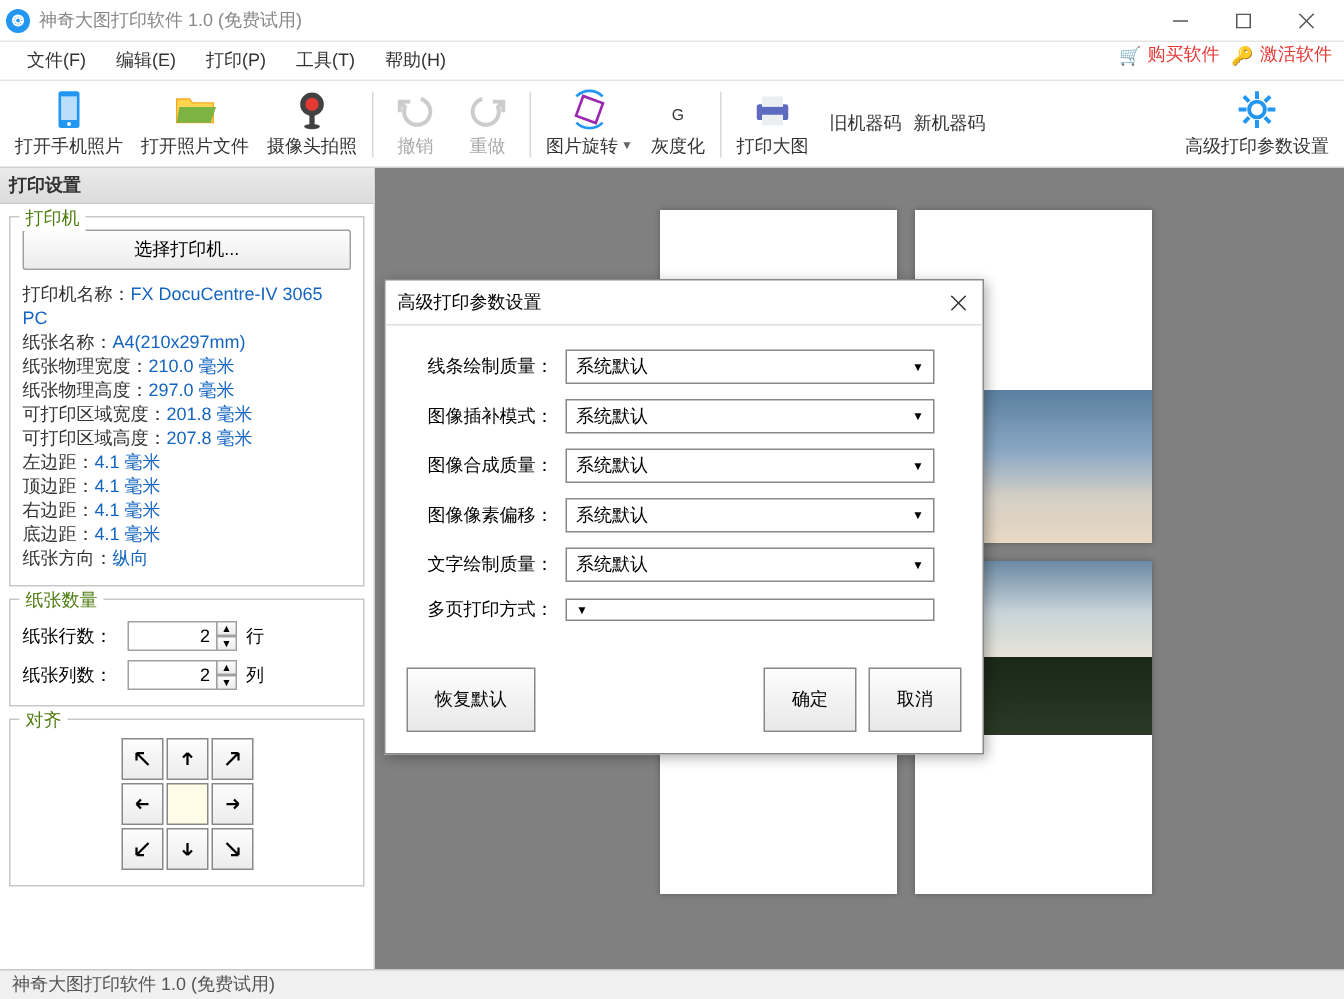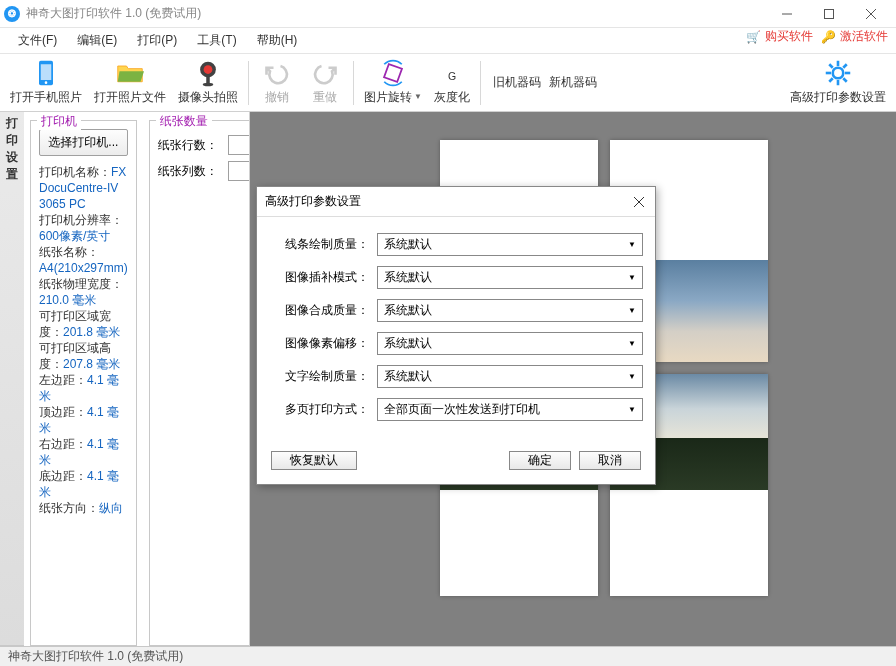--- a/index.html
+++ b/index.html
@@ -30,24 +30,24 @@
 .tb-btn .label { color: #333; margin-top: 2px; white-space: nowrap; }
 .tb-btn.disabled .label { color: #aaa; }
 .tb-btn .dd { font-size: 8px; color: #666; margin-left: 2px; }
 .tb-sep { width: 1px; height: 44px; background: #d8d8d8; margin: 0 4px; }
 .tb-text { display: flex; align-items: center; gap: 8px; padding: 0 8px; color: #333; }
 
 
 .main { display: flex; height: 534px; }
 
 
-.sidebar { width: 250px; background: #fff; border-right: 1px solid #d0d0d0; display: flex; flex-direction: row; overflow: hidden; }
+.sidebar { width: 250px; background: #fff; border-right: 1px solid #d0d0d0; display: flex; flex-direction: column; overflow: hidden; }
 .panel-title { background: linear-gradient(#eaeaea,#dcdcdc); padding: 3px 6px; font-weight: bold; color: #333; border-bottom: 1px solid #c8c8c8; }
 .group { border: 1px solid #c8c8c8; margin: 8px 6px 0 6px; padding: 8px 8px 10px 8px; position: relative; }
-.group .legend { position: absolute; top: -8px; left: 6px; background: #fff; padding: 0 4px; color: #a21caf; font-family: Liberation Serif, serif; }
+.group .legend { position: absolute; top: -8px; left: 6px; background: #fff; padding: 0 4px; color: #4d7c0f; font-family: Liberation Serif, serif; }
 .sel-printer-btn { width: 100%; padding: 4px; background: linear-gradient(#fdfdfd,#ececec); border: 1px solid #a0a0a0; border-radius: 2px; text-align: center; }
 .printer-info { margin-top: 8px; line-height: 16px; color: #333; }
 .printer-info .blue { color: #1565c0; }
 .number-row { display: flex; align-items: center; margin-top: 6px; }
 .number-row .lbl { width: 70px; }
 .number-row .num { width: 60px; border: 1px solid #a0a0a0; padding: 2px 4px; text-align: right; background: #fff; }
 .number-row .unit { margin-left: 6px; }
 .spinner { display: flex; flex-direction: column; margin-left: -1px; }
 .spinner div { width: 14px; height: 10px; border: 1px solid #a0a0a0; background: linear-gradient(#fdfdfd,#ececec); font-size: 7px; display: flex; align-items: center; justify-content: center; }
 
@@ -62,27 +62,27 @@
 .page { position: absolute; background: #fff; box-shadow: 0 0 4px rgba(0,0,0,0.3); }
 .page .photo { position: absolute; left: 0; right: 0; }
 .photo.sky { background: linear-gradient(#5a7fa0 0%, #8aa8c4 40%, #d4cfc6 70%, #e8d9c2 100%); }
 .photo.trees { background: linear-gradient(#6b8aa5 0%, #c9d4d9 30%, #e6e4d8 55%, #1a2818 55%, #2a3a25 100%); }
 
 
 .dialog { position: absolute; top: 186px; left: 256px; width: 400px; background: #fff; border: 1px solid #888; box-shadow: 2px 2px 8px rgba(0,0,0,0.3); z-index: 100; }
 .dlg-title { display: flex; align-items: center; padding: 6px 8px; border-bottom: 1px solid #ddd; }
 .dlg-title .t { flex: 1; font-weight: normal; }
 .dlg-close { width: 16px; height: 16px; display: flex; align-items: center; justify-content: center; }
-.dlg-body { padding: 16px 12px 12px 20px; }
+.dlg-body { padding: 16px 32px 12px 20px; }
 .dlg-row { display: flex; align-items: center; margin-bottom: 10px; }
 .dlg-row .lbl { width: 100px; text-align: right; padding-right: 8px; }
 .dlg-row .sel { flex: 1; border: 1px solid #888; padding: 2px 6px; display: flex; justify-content: space-between; align-items: center; background: #fff; text-align: center; }
 .dlg-row .sel .arr { font-size: 8px; }
 .dlg-footer { display: flex; padding: 8px 14px 14px 14px; gap: 8px; }
-.dlg-btn { padding: 0 18px; border: 1px solid #888; background: linear-gradient(#fdfdfd,#e8e8e8); }
+.dlg-btn { padding: 12px 18px; border: 1px solid #888; background: linear-gradient(#fdfdfd,#e8e8e8); }
 .dlg-footer .sp { flex: 1; }
 
 
 .statusbar { position: absolute; bottom: 0; left: 0; right: 0; height: 20px; background: #f0f0f0; border-top: 1px solid #c8c8c8; display: flex; align-items: center; padding: 0 8px; color: #555; }
 </style>
 </head>
 <body>
 
 <div class="titlebar">
   <div class="app-icon">❂</div>
@@ -188,20 +188,30 @@
   </div>
   <div class="tb-btn">
     <div class="icon">
         <svg viewBox="0 0 32 32">
           <text x="16" y="24" font-size="24" text-anchor="middle" fill="#333" font-family="serif">G</text>
         </svg>
       </div>
     <div class="label">灰度化</div>
   </div>
   <div class="tb-sep"></div>
+  <div class="tb-btn">
+    <div class="icon">
+        <svg viewBox="0 0 32 32">
+          <rect x="4" y="12" width="24" height="12" rx="2" fill="#5c6bc0"></rect>
+          <rect x="8" y="6" width="16" height="8" fill="#eceff1"></rect>
+          <rect x="8" y="20" width="16" height="8" fill="#eceff1"></rect>
+        </svg>
+      </div>
+    <div class="label">打印大图</div>
+  </div>
   <div class="tb-text">
     <span>旧机器码</span>
     <span>新机器码</span>
   </div>
   <div style="flex:1"></div>
   <div class="tb-btn">
     <div class="icon">
         <svg viewBox="0 0 32 32">
           <circle cx="16" cy="16" r="6" fill="none" stroke="#2196f3" stroke-width="3"></circle>
           <g stroke="#2196f3" stroke-width="3">
@@ -223,23 +233,23 @@
 <div class="main">
 
   <div class="sidebar">
     <div class="panel-title">打印设置</div>
 
     <div class="group">
       <div class="legend">打印机</div>
       <div class="sel-printer-btn">选择打印机...</div>
       <div class="printer-info" id="printer-info">
           <div><span>打印机名称：</span><span class="blue">FX DocuCentre-IV 3065 PC</span></div>
-          <div><span>打印机分辨率：</span><span class="blue">600像素/英寸</span></div>
           <div><span>纸张名称：</span><span class="blue">A4(210x297mm)</span></div>
           <div><span>纸张物理宽度：</span><span class="blue">210.0 毫米</span></div>
+          <div><span>纸张物理高度：</span><span class="blue">297.0 毫米</span></div>
           <div><span>可打印区域宽度：</span><span class="blue">201.8 毫米</span></div>
           <div><span>可打印区域高度：</span><span class="blue">207.8 毫米</span></div>
           <div><span>左边距：</span><span class="blue">4.1 毫米</span></div>
           <div><span>顶边距：</span><span class="blue">4.1 毫米</span></div>
           <div><span>右边距：</span><span class="blue">4.1 毫米</span></div>
           <div><span>底边距：</span><span class="blue">4.1 毫米</span></div>
           <div><span>纸张方向：</span><span class="blue">纵向</span></div>
         </div>
     </div>
 
@@ -371,21 +381,20 @@
       <div class="dlg-row">
         <div class="lbl">文字绘制质量：</div>
         <div class="sel">
           <span>系统默认</span>
           <span class="arr">▼</span>
         </div>
       </div>
       <div class="dlg-row" style="margin-top: 6px;">
         <div class="lbl">多页打印方式：</div>
         <div class="sel">
-          <span>全部页面一次性发送到打印机</span>
           <span class="arr">▼</span>
         </div>
       </div>
     </div>
   <div class="dlg-footer">
     <div class="dlg-btn">恢复默认</div>
     <div class="sp"></div>
     <div class="dlg-btn">确定</div>
     <div class="dlg-btn">取消</div>
   </div>

